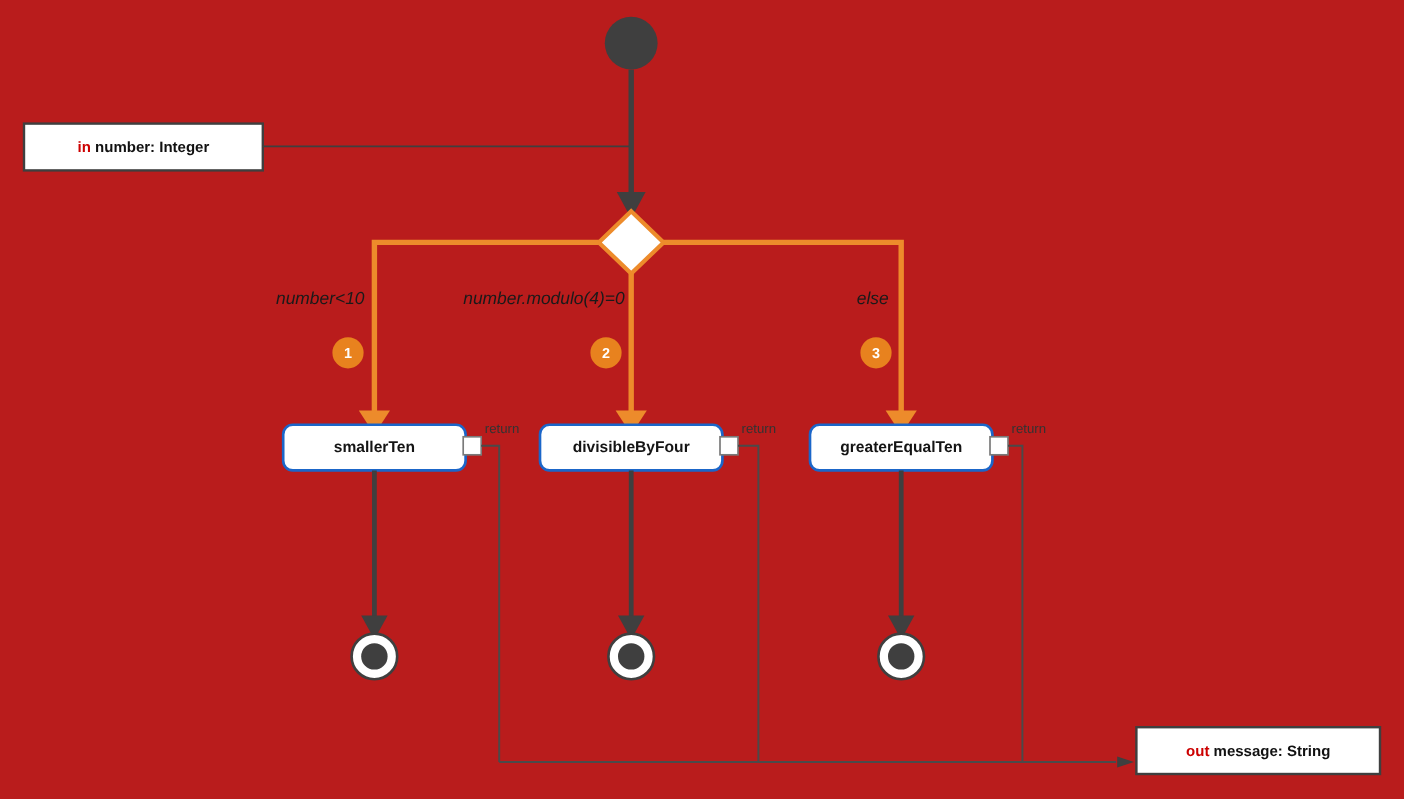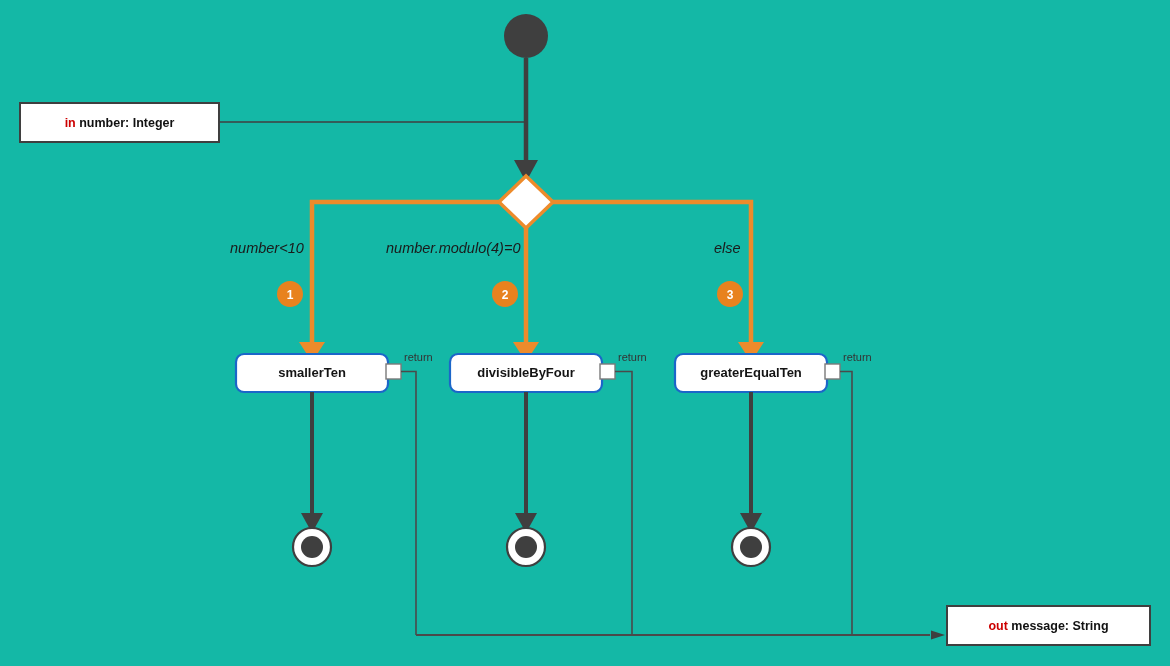--- a/index.html
+++ b/index.html
@@ -10,21 +10,21 @@
   body {
     width: 1170px;
     height: 666px;
     font-family: "Liberation Sans", sans-serif;
     overflow: hidden;
   }
   #diagram-root {
     position: relative;
     width: 1170px;
     height: 666px;
-    background: #14b8a6;
+    background: #b91c1c;
   }
   svg.diagram-canvas {
     position: absolute;
     top: 0;
     left: 0;
     width: 1170px;
     height: 666px;
   }
   .param-label {
     font-family: "Liberation Sans", sans-serif;

